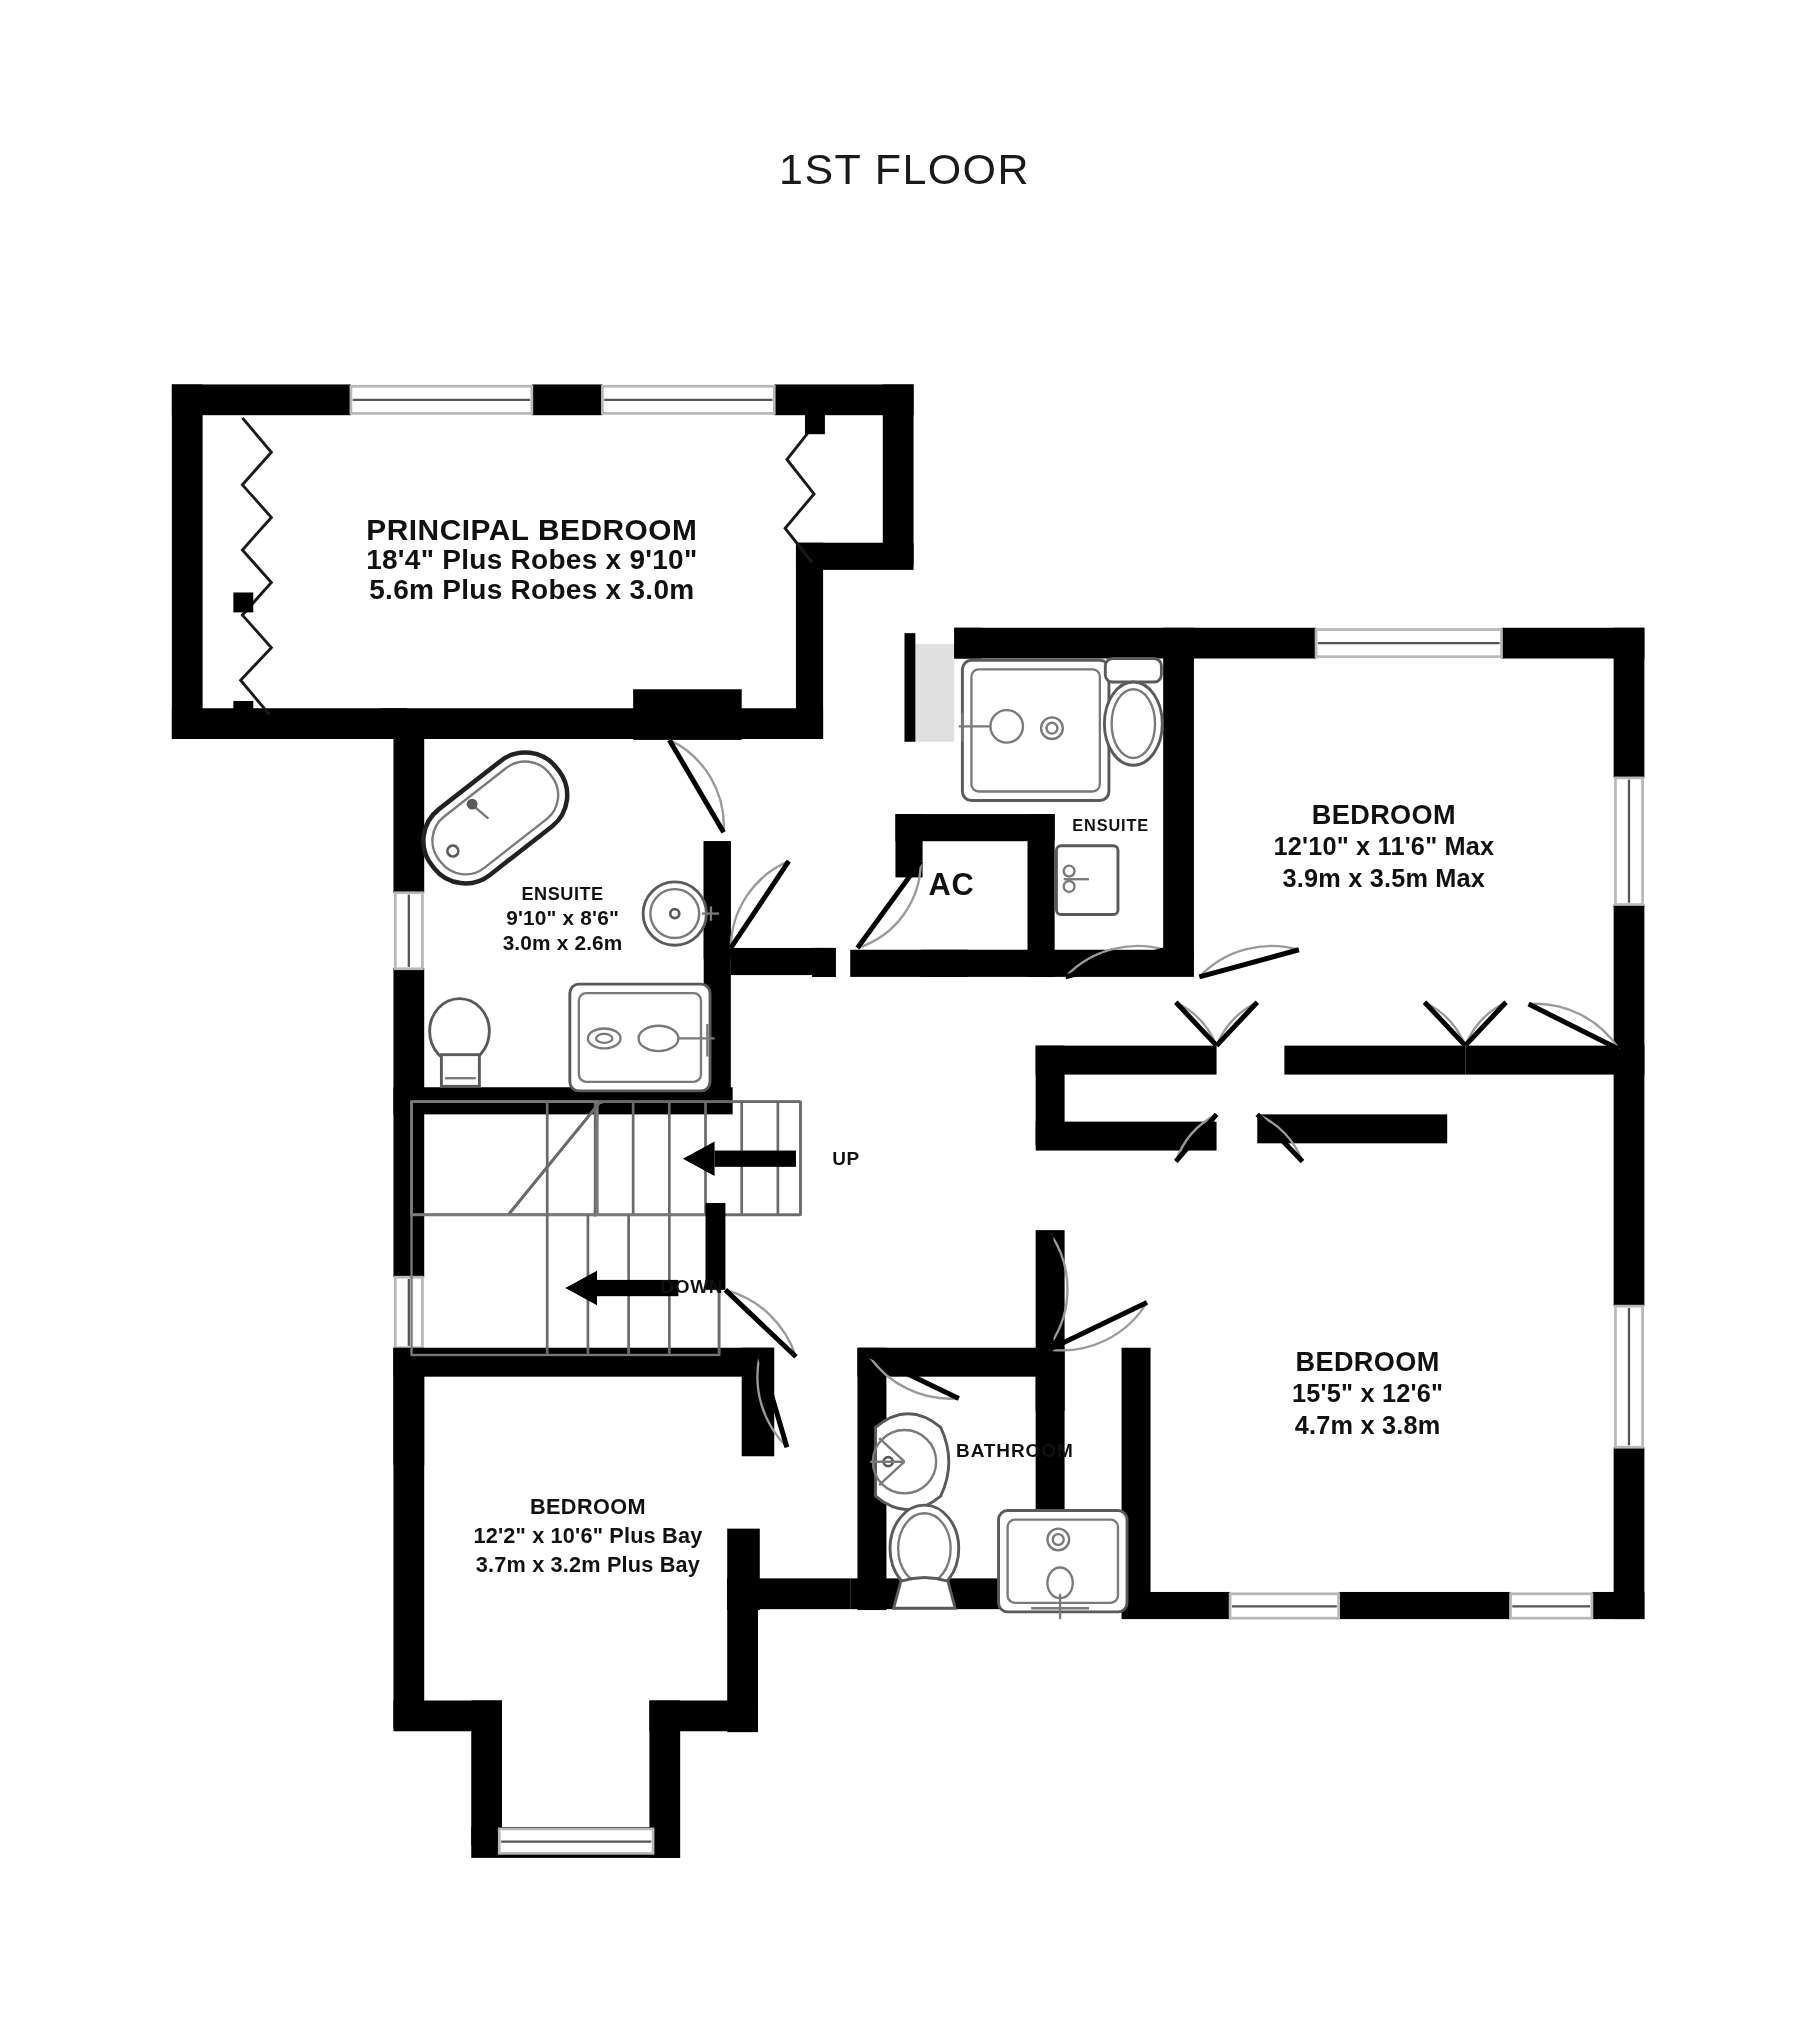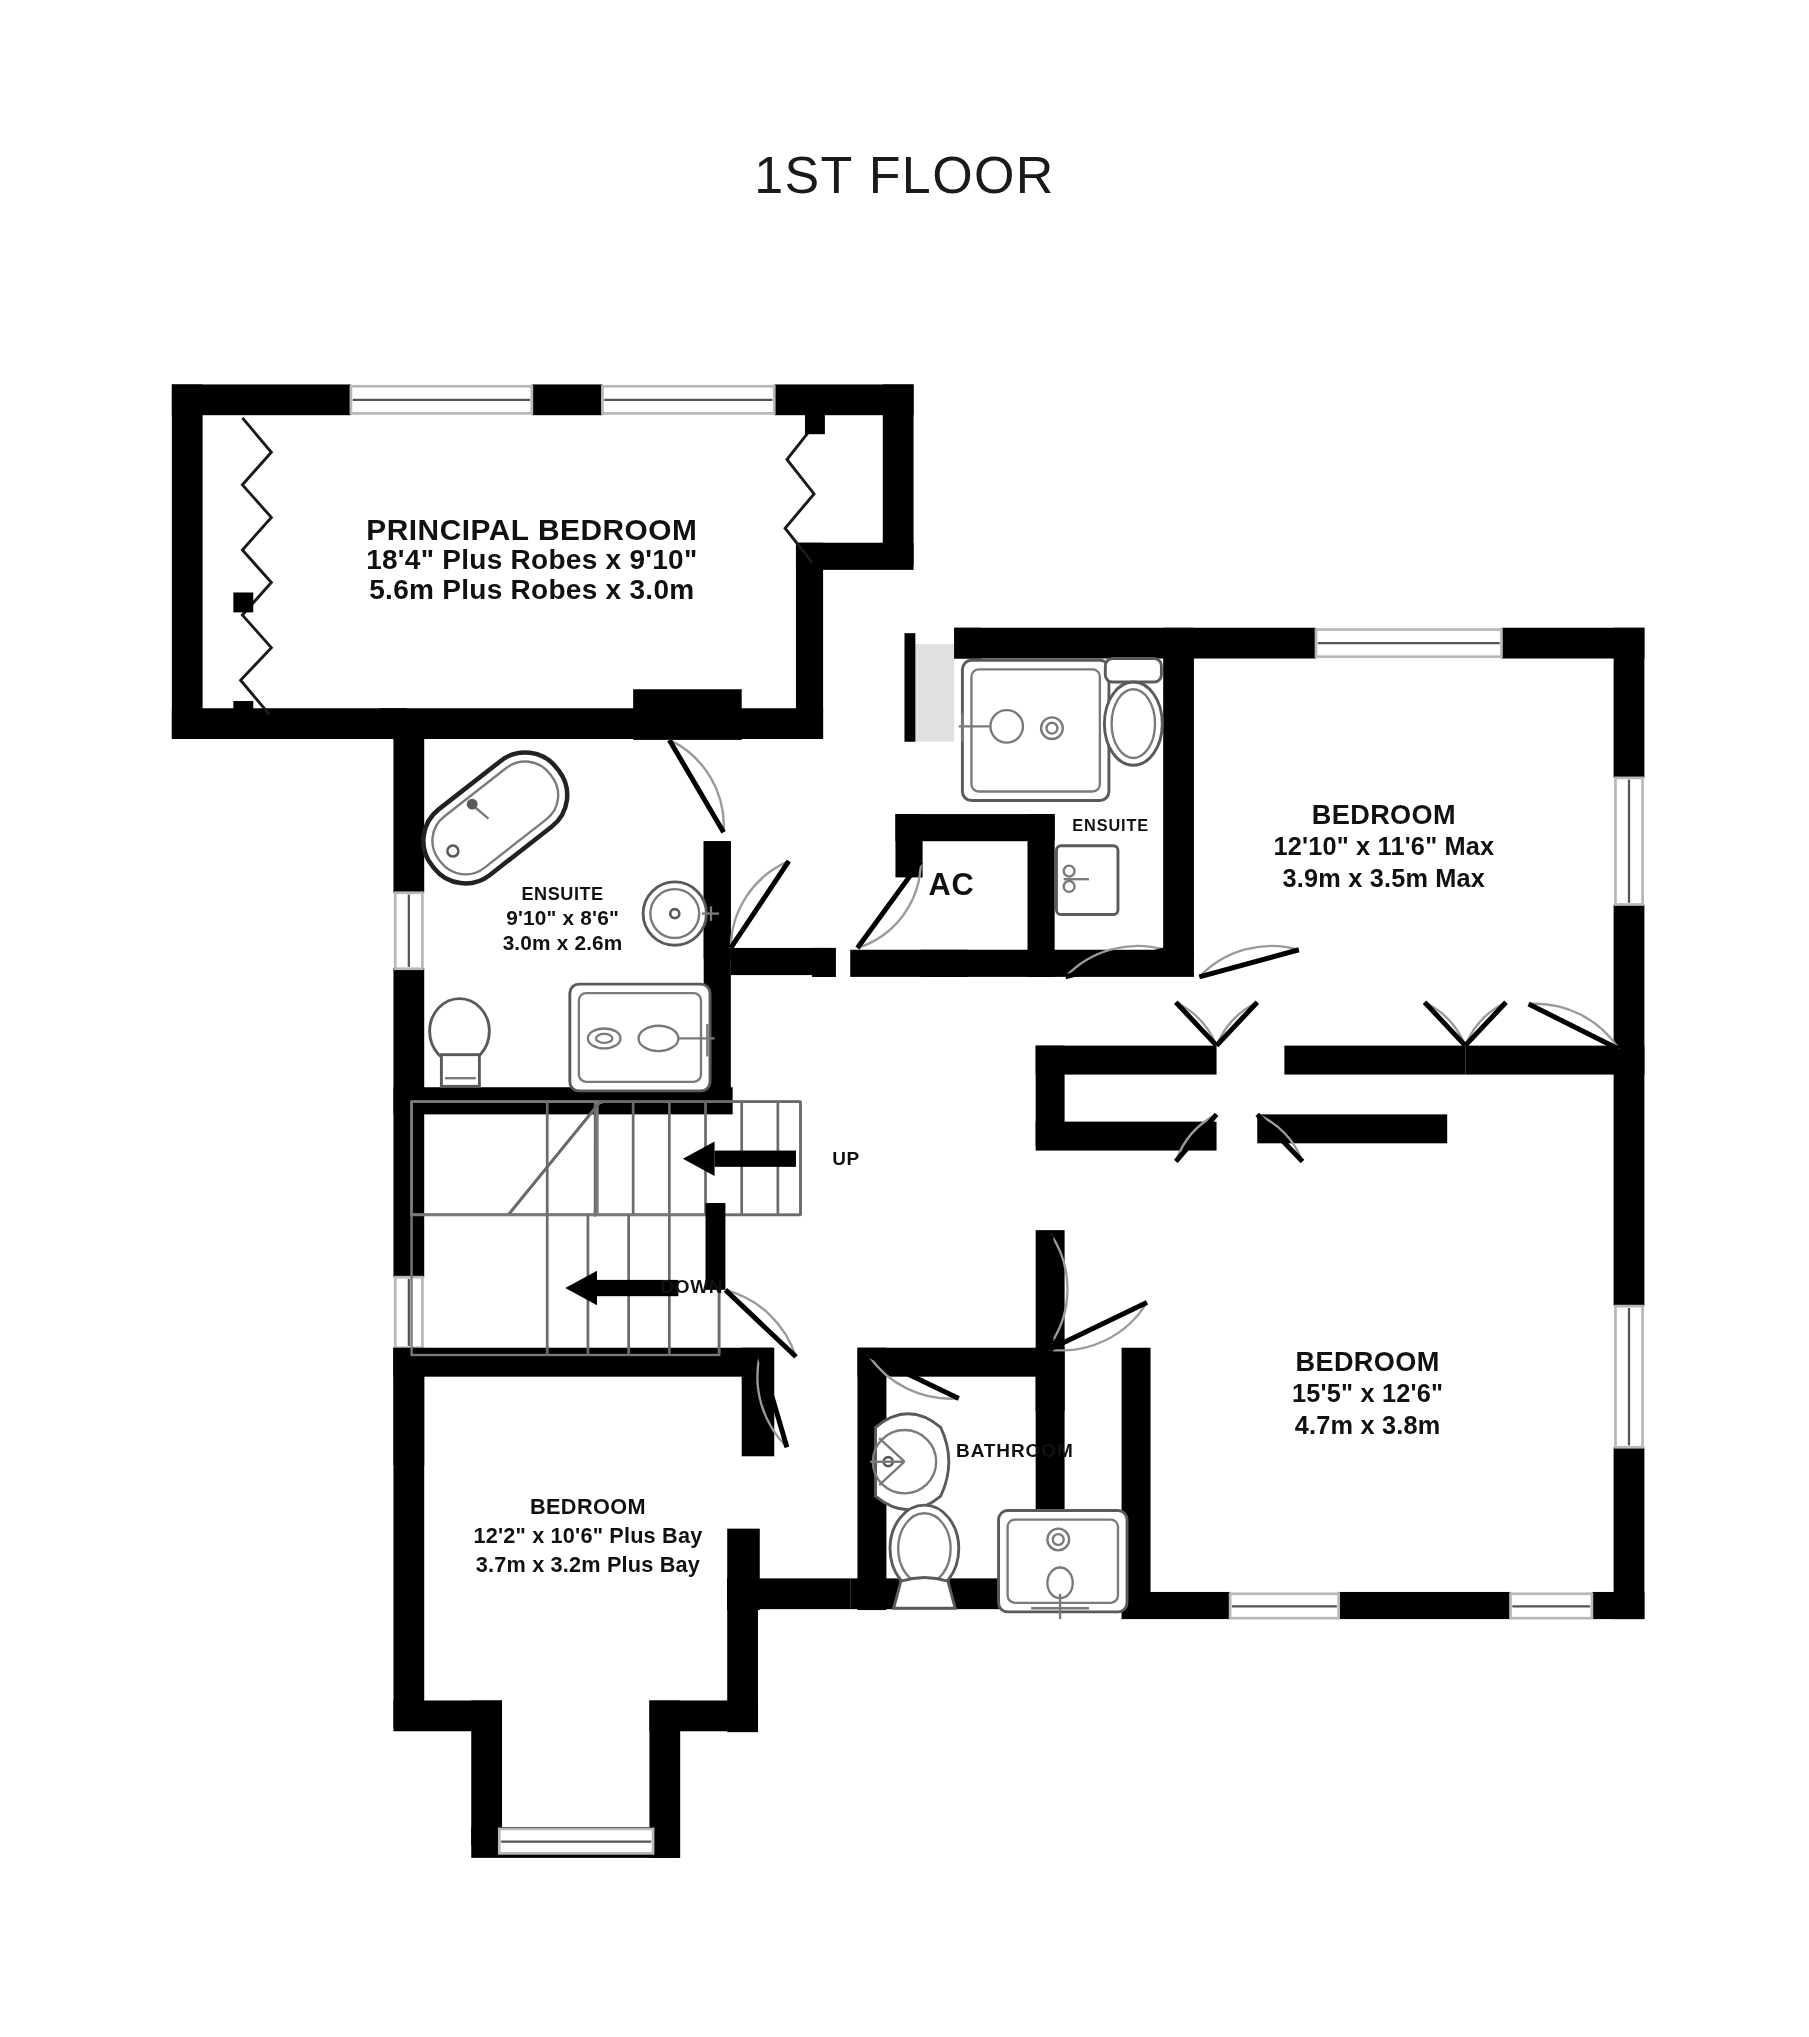--- a/index.html
+++ b/index.html
@@ -19,21 +19,21 @@
     width: 1809px;
     height: 2037px;
     background: #ffffff;
   }
   .title {
     position: absolute;
     top: 145px;
     left: 0;
     width: 1809px;
     text-align: center;
-    font-size: 52px;
+    font-size: 43px;
     font-weight: 400;
     letter-spacing: 1.4px;
     color: #1a1a1a;
     font-family: "Liberation Sans", sans-serif;
   }
   svg#plan {
     position: absolute;
     top: 0;
     left: 0;
     width: 1809px;

